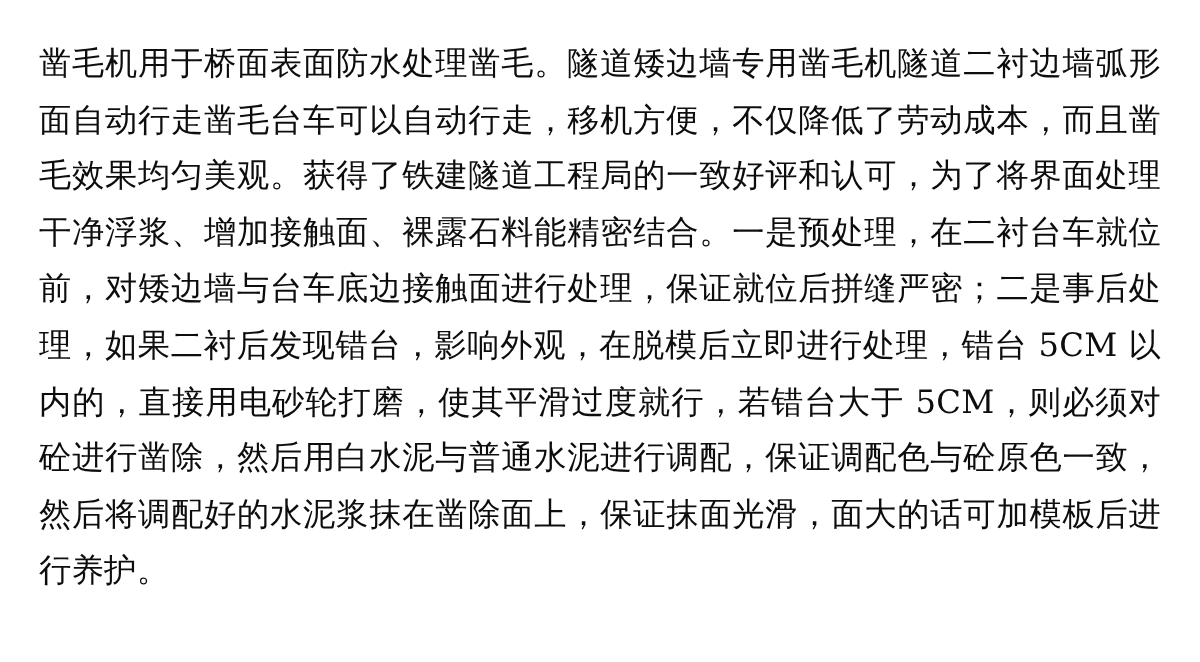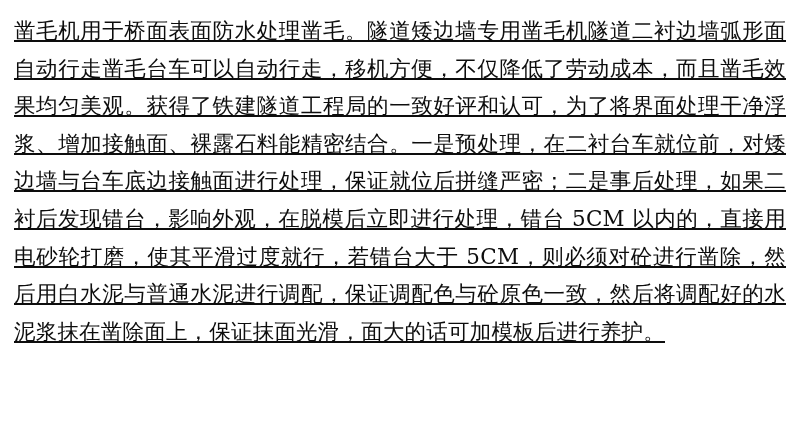--- a/index.html
+++ b/index.html
@@ -21,22 +21,21 @@
     background: #ffffff;
   }
   .body-text {
     font-size: 21.5px;
     line-height: 37.6px;
     color: #0d0d0d;
     text-align: justify;
     text-justify: inter-character;
     letter-spacing: 0.2px;
     word-break: break-all;
-    margin: 4px;
-    text-decoration: underline;
+    margin: 16px;
   }
 </style>
 </head>
 <body>
 
 <div class="page">
   <p class="body-text">凿毛机用于桥面表面防水处理凿毛。隧道矮边墙专用凿毛机隧道二衬边墙弧形面自动行走凿毛台车可以自动行走，移机方便，不仅降低了劳动成本，而且凿毛效果均匀美观。获得了铁建隧道工程局的一致好评和认可，为了将界面处理干净浮浆、增加接触面、裸露石料能精密结合。一是预处理，在二衬台车就位前，对矮边墙与台车底边接触面进行处理，保证就位后拼缝严密；二是事后处理，如果二衬后发现错台，影响外观，在脱模后立即进行处理，错台 5CM 以内的，直接用电砂轮打磨，使其平滑过度就行，若错台大于 5CM，则必须对砼进行凿除，然后用白水泥与普通水泥进行调配，保证调配色与砼原色一致，然后将调配好的水泥浆抹在凿除面上，保证抹面光滑，面大的话可加模板后进行养护。</p>
 </div>
 
 </body></html>

